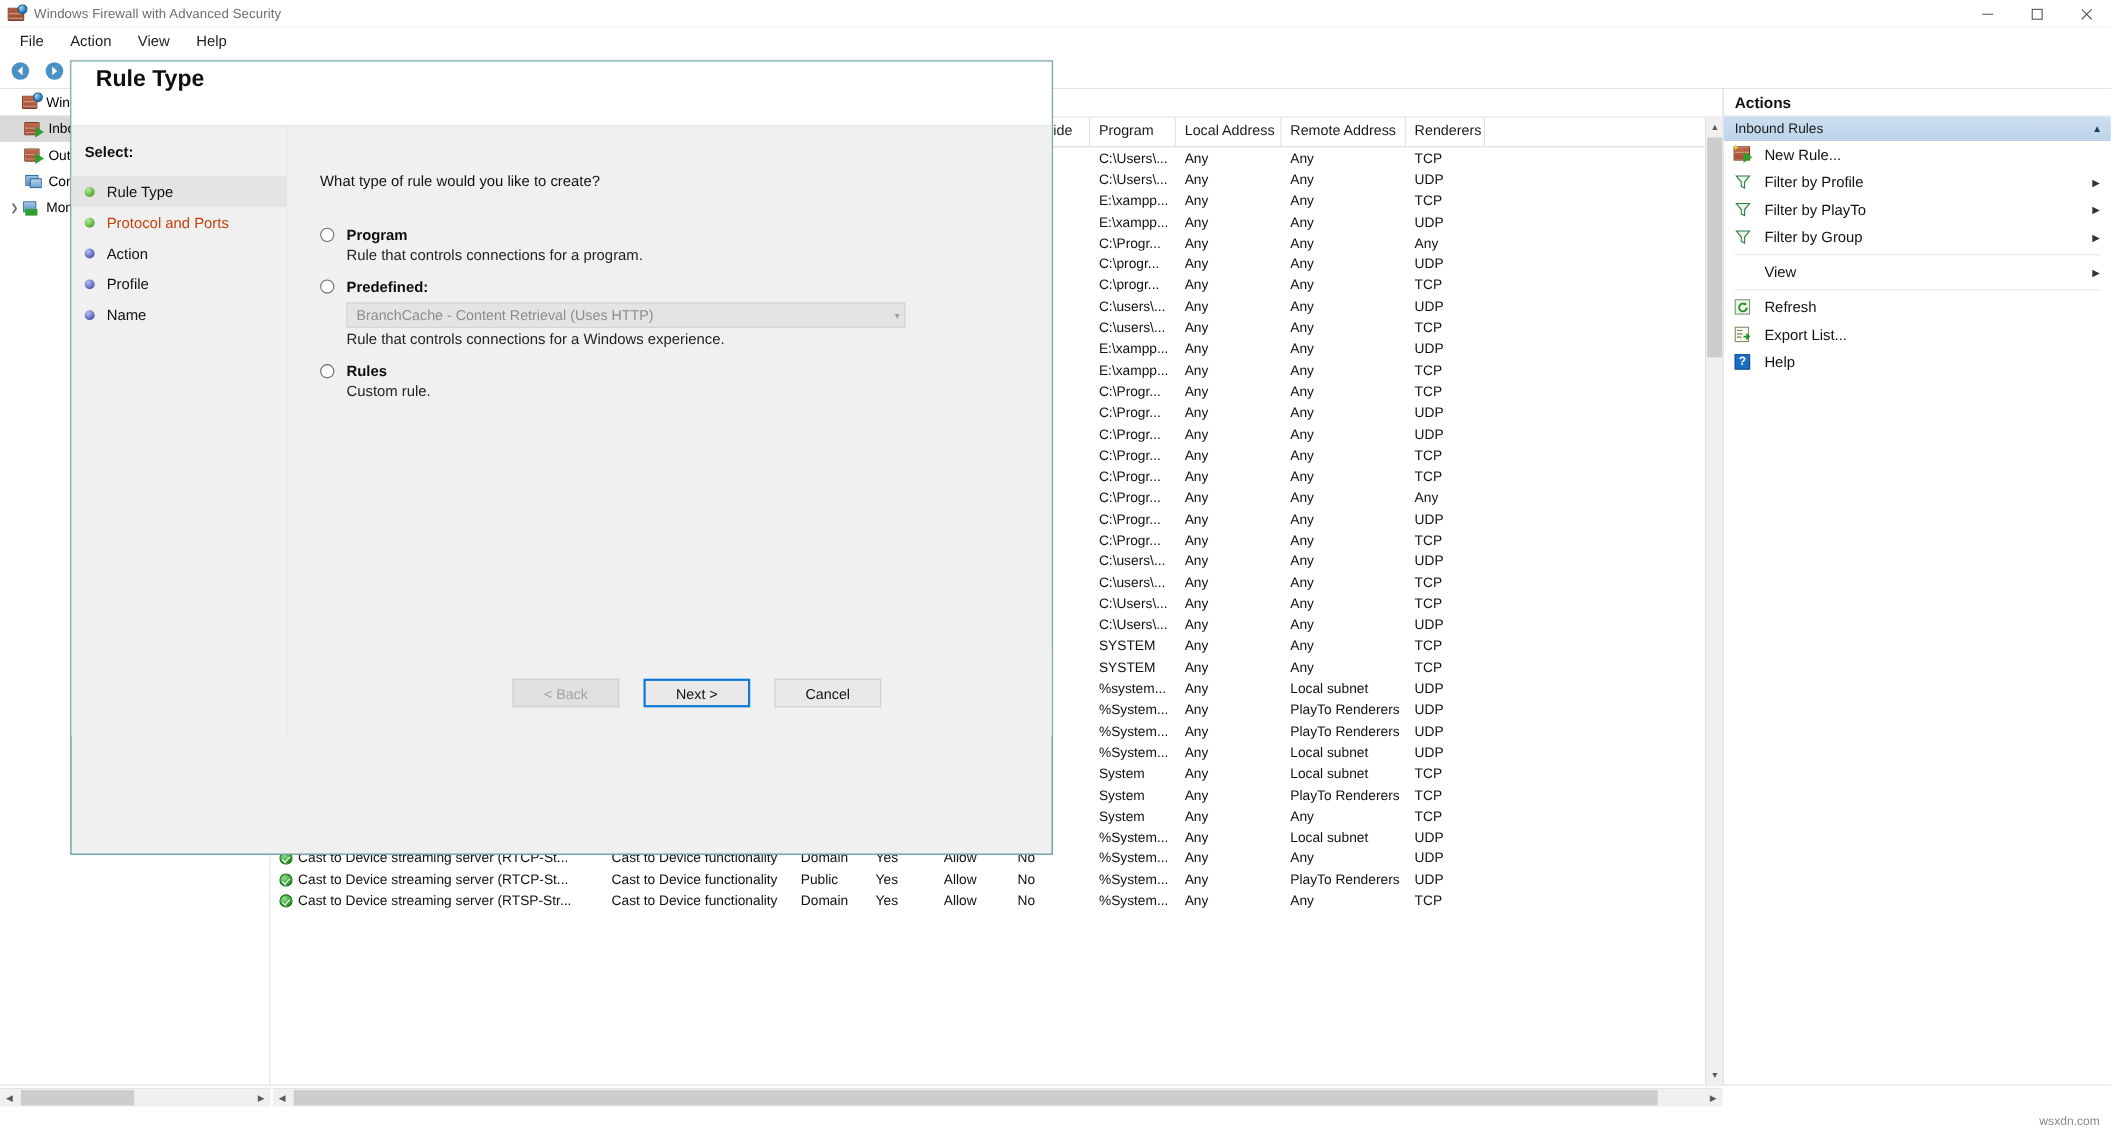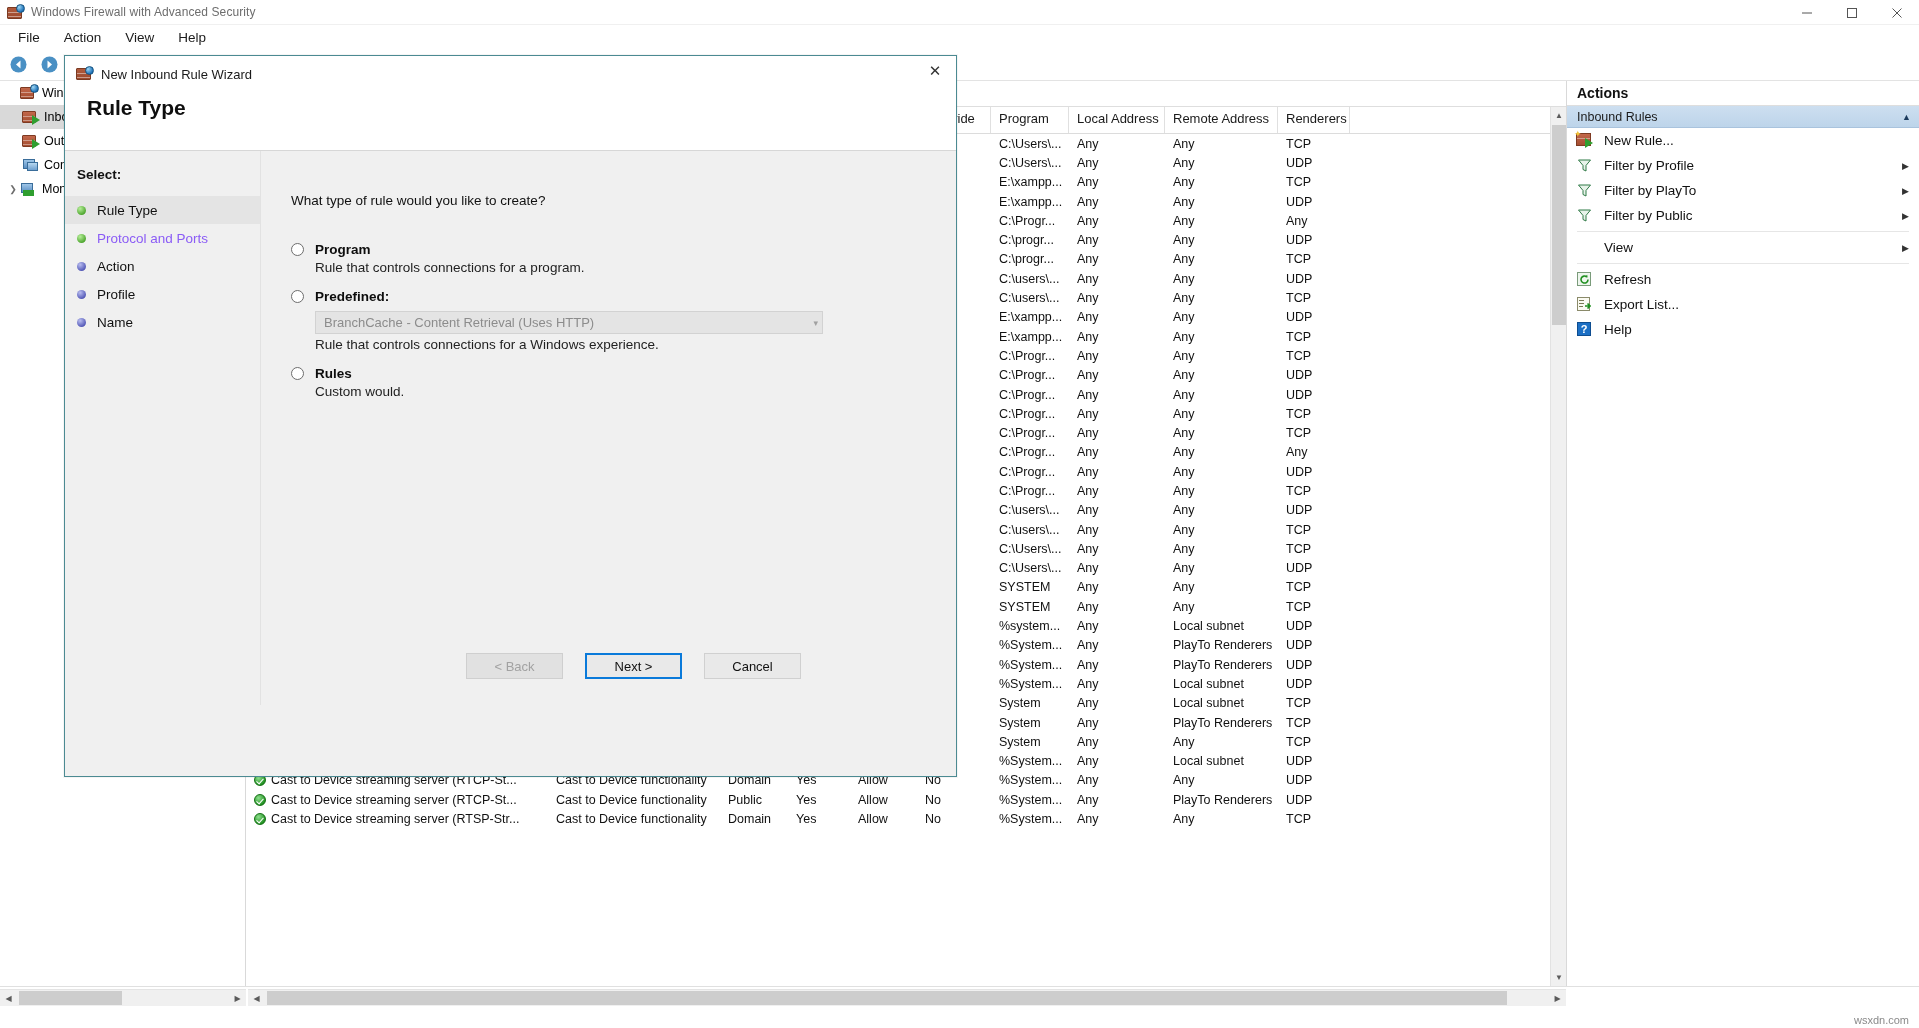--- a/index.html
+++ b/index.html
@@ -274,21 +274,21 @@
   .step {
     display: flex; align-items: center; height: 28px; padding-left: 12px;
     font-size: 13.5px; color: #111;
   }
   .step.current { background: #e4e4e4; }
   .step .dot {
     width: 9px; height: 9px; border-radius: 50%; margin-right: 11px; flex: none;
   }
   .dot.green { background: radial-gradient(circle at 35% 30%, #b7ef9a, #4aa32b 75%); }
   .dot.blue  { background: radial-gradient(circle at 35% 30%, #b9bdf0, #5055b5 75%); }
-  .step .lbl.link { color: #8b5cf6; }
+  .step .lbl.link { color: #c2410c; }
 
   .dlg-main { flex: 1; background: #f0f0f0; position: relative; padding: 42px 0 0 30px; }
   .q-text { font-size: 13.5px; color: #111; margin-bottom: 34px; }
   .opt { margin-bottom: 14px; }
   .opt-row { display: flex; align-items: center; }
   .radio {
     width: 13px; height: 13px; border-radius: 50%;
     border: 1px solid #6d6d6d; background: #fff; margin-right: 11px; flex: none;
     position: relative;
   }
@@ -934,21 +934,21 @@
     <span class="ap-lbl">Filter by PlayTo</span>
     <span class="ap-sub">▶</span>
   </div>
 
   <div class="ap-item">
     <span class="ap-ico">
       <svg class="ic-funnel" width="15" height="15" viewBox="0 0 15 15">
           <path d="M1.5 2 H13.5 L9 7.5 V13 L6 11.5 V7.5 Z" fill="#e8f3ea" stroke="#2f7a46" stroke-width="1"></path>
         </svg>
     </span>
-    <span class="ap-lbl">Filter by Public</span>
+    <span class="ap-lbl">Filter by Group</span>
     <span class="ap-sub">▶</span>
   </div>
 
   <div class="ap-divider"></div>
 
   <div class="ap-item">
     <span class="ap-ico"></span>
     <span class="ap-lbl">View</span>
     <span class="ap-sub">▶</span>
   </div>
@@ -999,28 +999,20 @@
     <div class="hs-btn">◀</div>
     <div class="hs-track">
         <div class="hs-thumb" style="width:1240px;"></div>
       </div>
     <div class="hs-btn">▶</div>
   </div>
   <div class="watermark">wsxdn.com</div>
 </div>
 
 <div class="dialog">
-  <div class="dlg-titlebar">
-    <span class="dlg-ico">
-        <span class="brick" style="top:2px;"></span>
-        <span class="globe"></span>
-      </span>
-    <span class="dlg-title">New Inbound Rule Wizard</span>
-    <span class="dlg-close">✕</span>
-  </div>
 
   <div class="dlg-header">
     <div class="dlg-h1">Rule Type</div>
   </div>
 
   <div class="dlg-body">
     <div class="dlg-steps">
       <div class="steps-label">Select:</div>
       <div class="step current">
         <span class="dot green"></span>
@@ -1066,21 +1058,21 @@
           <span class="cv-arrow">▾</span>
         </div>
         <div class="opt-desc">Rule that controls connections for a Windows experience.</div>
       </div>
 
       <div class="opt">
         <div class="opt-row">
           <span class="radio"></span>
           <span class="opt-title">Rules</span>
         </div>
-        <div class="opt-desc">Custom would.</div>
+        <div class="opt-desc">Custom rule.</div>
       </div>
 
       <div class="dlg-footer">
         <div class="btn disabled">&lt; Back</div>
         <div class="btn default">Next &gt;</div>
         <div class="btn plain">Cancel</div>
       </div>
     </div>
   </div>
 </div>

